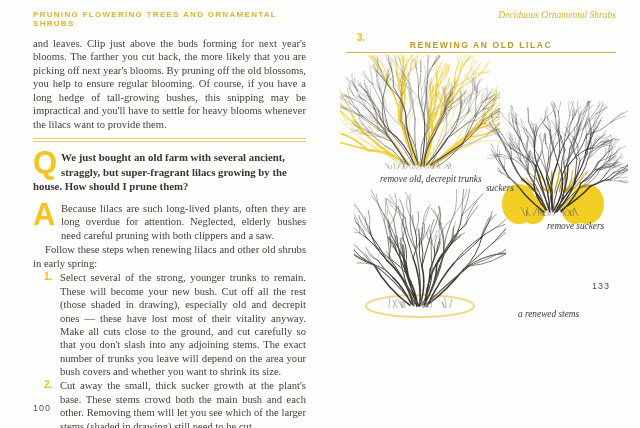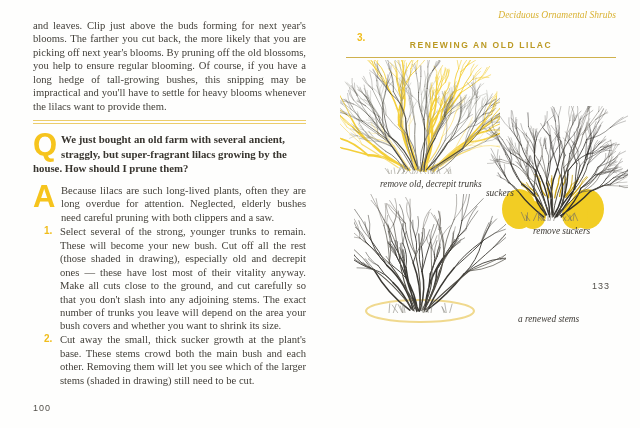--- a/index.html
+++ b/index.html
@@ -33,59 +33,61 @@
   .folio-left { left:33px; }
   .folio-right { right:30px; }
 
   
   .page-right { position:absolute; left:320px; top:0; width:320px; height:306px; }
   .page-right .content { position:absolute; left:26px; top:10px; width:270px; }
   .running-head-right { font-family:"Liberation Serif", serif; font-style:italic; font-size:9.5px;
     color:#d9b233; text-align:right; }
   .step3 { margin-top:12px; }
 
-  .figure-title-wrap { margin-top:14px; border-bottom:1px solid #cfb14d; padding-bottom:5px;
+  .figure-title-wrap { margin-top:14px; border-bottom:1px solid #cfb14d; 
     text-align:center; }
   .figure-title { font-family:"Liberation Sans", sans-serif; font-weight:bold; font-size:8.5px;
     letter-spacing:1.6px; color:#bb9a24; }
 
   .figure-area { position:relative; width:276px; height:266px; margin-top:2px; }
   .bush { position:absolute; }
   .bush1 { left:-6px; top:0; }
   .bush2 { left:132px; top:46px; }
   .bush3 { left:8px; top:134px; }
   .fig-caption { position:absolute; font-family:"Liberation Serif", serif; font-style:italic;
     font-size:9.3px; color:#3c3934; white-space:nowrap;text-align:right; }
   .cap-bush1 { left:34px; top:119px; }
   .cap-suckers { left:140px; top:128px; }
-  .cap-bush2 { left:187px; top:166px; }
+  .cap-bush2 { left:201px; top:166px; }
   .cap-bush3 { left:172px; top:254px; }
 </style>
 </head>
 <body>
 
 <div class="spread">
 
   <div class="page-left">
     <div class="content">
+      <div class="running-head">PRUNING FLOWERING TREES AND ORNAMENTAL SHRUBS</div>
 
       <p class="body-text intro">and leaves. Clip just above the buds forming for next year's blooms. The farther you cut back, the more likely that you are picking off next year's blooms. By pruning off the old blossoms, you help to ensure regular blooming. Of course, if you have a long hedge of tall-growing bushes, this snipping may be impractical and you'll have to settle for heavy blooms whenever the lilacs want to provide them.</p>
 
       <div class="divider"></div>
 
       <div class="qa-block">
         <span class="dropcap">Q</span>
         <p class="question">We just bought an old farm with several ancient, straggly, but super-fragrant lilacs growing by the house. How should I prune them?</p>
       </div>
 
       <div class="qa-block">
         <span class="dropcap">A</span>
         <p class="body-text answer-first">Because lilacs are such long-lived plants, often they are long overdue for attention. Neglected, elderly bushes need careful pruning with both clippers and a saw.</p>
       </div>
 
+      <p class="body-text follow-para">Follow these steps when renewing lilacs and other old shrubs in early spring:</p>
 
       <div class="steps">
         <div class="step">
           <span class="num">1.</span>
           <span class="body-text" style="display:block">Select several of the strong, younger trunks to remain. These will become your new bush. Cut off all the rest (those shaded in drawing), especially old and decrepit ones — these have lost most of their vitality anyway. Make all cuts close to the ground, and cut carefully so that you don't slash into any adjoining stems. The exact number of trunks you leave will depend on the area your bush covers and whether you want to shrink its size.</span>
         </div>
         <div class="step">
           <span class="num">2.</span>
           <span class="body-text" style="display:block">Cut away the small, thick sucker growth at the plant's base. These stems crowd both the main bush and each other. Removing them will let you see which of the larger stems (shaded in drawing) still need to be cut.</span>
         </div>

